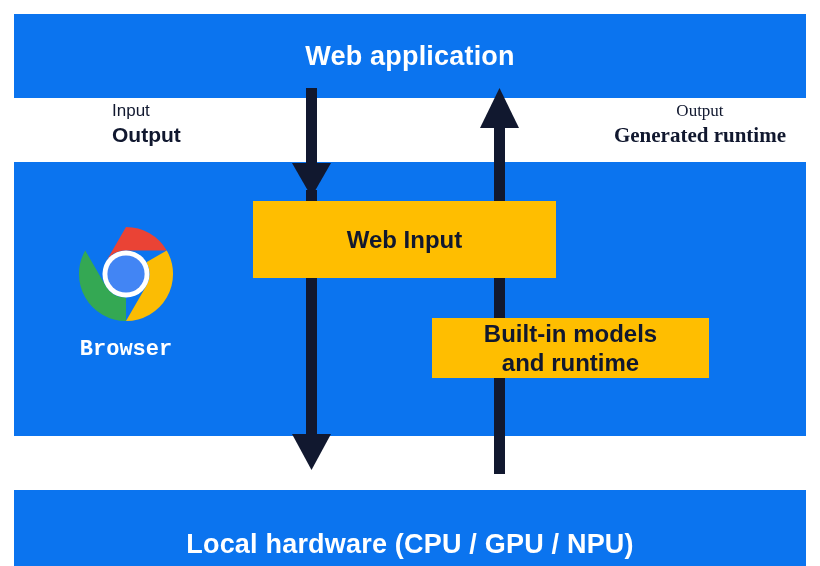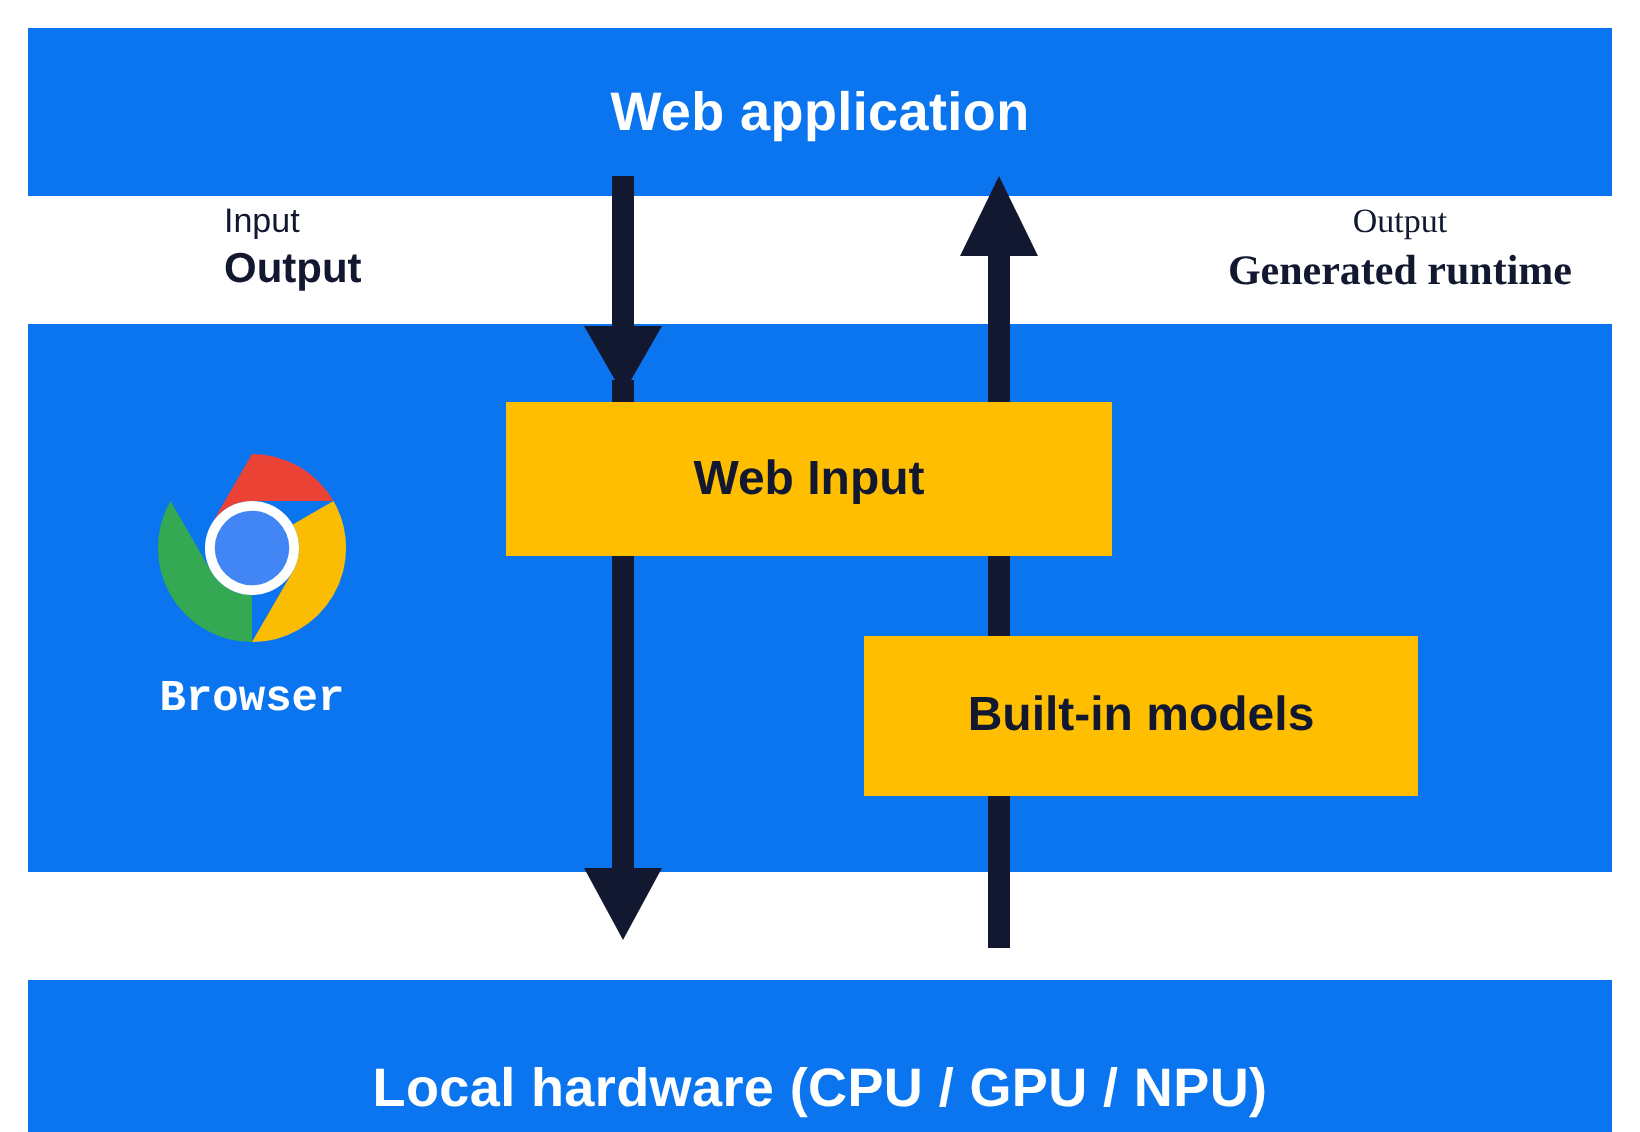--- a/index.html
+++ b/index.html
@@ -85,21 +85,21 @@
     justify-content: center;
     text-align: center;
     box-sizing: border-box;
   }
   #box-web-apis {
     left: 253px; top: 201px;
     width: 303px; height: 77px;
   }
   #box-builtin {
     left: 432px; top: 318px;
-    width: 277px; height: 80px;
+    width: 277px; height: 60px;
   }
   .ybox-label {
     font-size: 24px;
     font-weight: bold;
     line-height: 1.22;
     color: #11182f;
   }
 
   
   #browser-block {
@@ -176,16 +176,17 @@
     <span id="browser-label">Browser</span>
   </div>
 
   <div class="ybox" id="box-web-apis">
     <span class="ybox-label">Web Input</span>
   </div>
 
   <div class="ybox" id="box-builtin">
     <span class="ybox-label">
       <span>Built-in models</span><br>
+      <span>and runtime</span>
     </span>
   </div>
 
 </div>
 
 </body></html>

